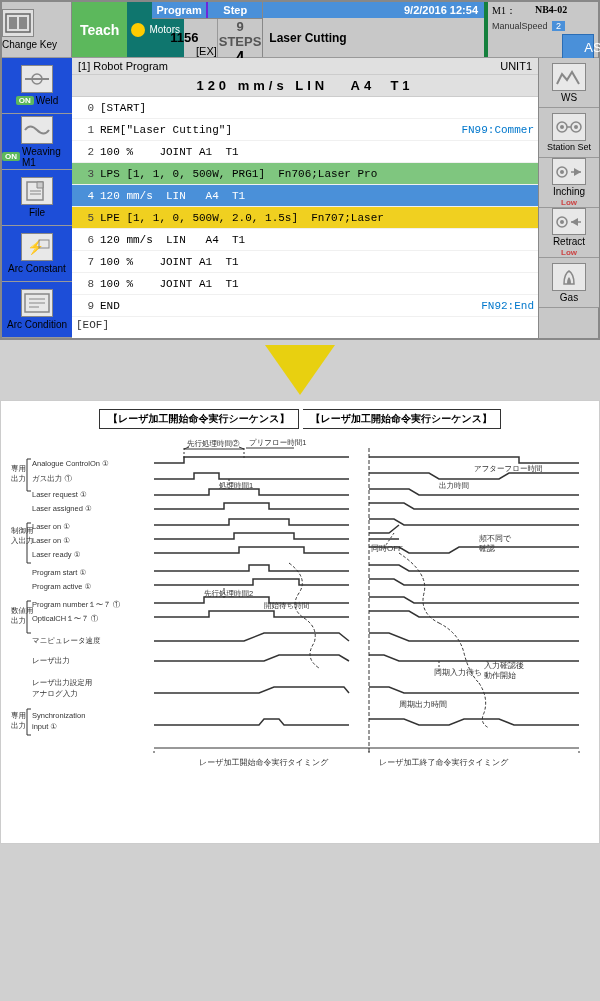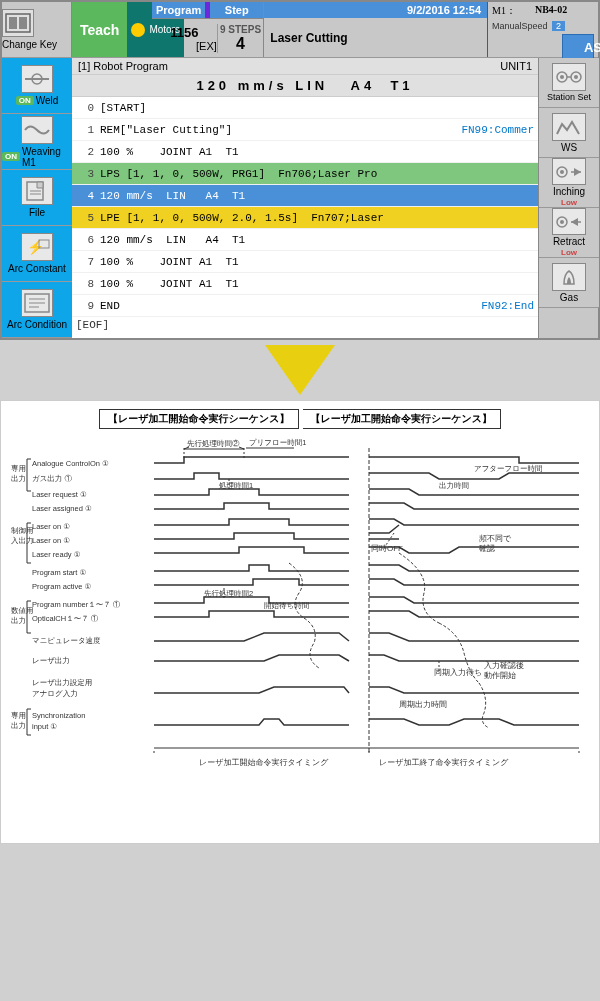--- a/index.html
+++ b/index.html
@@ -98,21 +98,21 @@
       border-bottom: 1px solid #888;
     }
     .prog-label, .step-label {
       flex: 1;
       background: #4a90d9;
       color: white;
       text-align: center;
       font-size: 11px;
       font-weight: bold;
       padding: 2px;
-      border-right: 5px solid #6d28d9;
+      border-right: 2px solid #6d28d9;
     }
     .step-label { border-right: none; }
     .prog-step-values {
       display: flex;
       flex: 1;
       align-items: center;
     }
     .prog-value {
       flex: 1;
       text-align: center;
@@ -130,21 +130,21 @@
       text-align: center;
       font-size: 16px;
       font-weight: bold;
       border-left: 1px solid #999;
     }
 
     .datetime-desc-block {
       display: flex;
       flex-direction: column;
       flex: 2;
-      border-right: 1px solid #15803d;
+      border-right: 4px solid #15803d;
     }
     .datetime {
       background: #4a90d9;
       color: white;
       font-size: 11px;
       font-weight: bold;
       padding: 2px 6px;
       text-align: right;
     }
     .desc-text {
@@ -175,21 +175,21 @@
       border-right: 1px solid #888;
     }
     .left-btn {
       width: 70px;
       height: 56px;
       display: flex;
       flex-direction: column;
       align-items: center;
       justify-content: center;
       border-bottom: 1px solid #999;
-      background: #0ea5e9;
+      background: #1d4ed8;
       font-size: 10px;
       gap: 2px;
       cursor: pointer;
     }
     .left-btn-icon {
       width: 32px;
       height: 28px;
       background: #e8e8e8;
       border: 1px solid #888;
       display: flex;
@@ -385,42 +385,42 @@
       <div class="prog-step-header">
         <div class="prog-label">Program</div>
         <div class="step-label">Step</div>
       </div>
       <div class="prog-step-values">
         <div class="prog-value">
           <span>1156</span>
           <span class="prog-sub">[EX]</span>
         </div>
         <div class="step-value">
-          <div style="font-size:10px; color:#555;">9 STEPS</div>
+          <div style="font-size:13px; color:#555;">9 STEPS</div>
           <span>4</span>
         </div>
       </div>
     </div>
 
     <div class="datetime-desc-block">
       <div class="datetime">9/2/2016  12:54</div>
       <div class="desc-text">Laser Cutting</div>
     </div>
 
     <div class="right-header-block">
       <div style="display:flex; padding:2px 4px; font-size:10px;font-family:Liberation Serif, serif;">
         <span>M1：</span>
         <span style="font-weight:bold;margin-left:19px;">NB4-02</span>
       </div>
       <div style="font-size:9px; padding:1px 4px; color:#333;">
         <span>ManualSpeed</span>
         <span style="background:#4a90d9; color:white; padding:0 4px; margin-left:2px;">2</span>
       </div>
       <div style="display:flex; justify-content:flex-end; padding-right:4px; margin-top:2px;">
-        <div style="background:#4a90d9; color:white; font-weight:bold; font-size:13px; width:15px; height:26px; display:flex; align-items:center; justify-content:center; border:1px solid #2a6db5;padding-left:30px;">AS</div>
+        <div style="background:#4a90d9; color:white; font-weight:normal; font-size:13px; width:15px; height:26px; display:flex; align-items:center; justify-content:center; border:1px solid #2a6db5;padding-left:30px;">AS</div>
       </div>
     </div>
   </div>
 
   <div class="main-content">
 
     <div class="left-sidebar">
 
       <div class="left-btn">
         <div style="display:flex; align-items:center; gap:2px;">
@@ -547,37 +547,37 @@
         </span>
       </div>
       <div class="eof-line">[EOF]</div>
     </div>
 
     <div class="right-sidebar">
 
       <div class="right-btn">
         <div class="right-btn-icon">
           <svg width="30" height="22" viewBox="0 0 30 22">
+            <polyline points="3,18 8,8 13,14 18,6 25,18" fill="none" stroke="#888" stroke-width="2"></polyline>
+          </svg>
+        </div>
+        <span>WS</span>
+      </div>
+
+      <div class="right-btn">
+        <div class="right-btn-icon">
+          <svg width="30" height="22" viewBox="0 0 30 22">
             <circle cx="8" cy="11" r="5" fill="none" stroke="#888" stroke-width="1.5"></circle>
             <circle cx="22" cy="11" r="5" fill="none" stroke="#888" stroke-width="1.5"></circle>
             <line x1="13" y1="11" x2="17" y2="11" stroke="#888" stroke-width="1.5"></line>
             <circle cx="8" cy="11" r="2" fill="#888"></circle>
             <circle cx="22" cy="11" r="2" fill="#888"></circle>
           </svg>
         </div>
         <span style="text-align:center; font-size:9px;">Station Set</span>
-      </div>
-
-      <div class="right-btn">
-        <div class="right-btn-icon">
-          <svg width="30" height="22" viewBox="0 0 30 22">
-            <polyline points="3,18 8,8 13,14 18,6 25,18" fill="none" stroke="#888" stroke-width="2"></polyline>
-          </svg>
-        </div>
-        <span>WS</span>
       </div>
 
       <div class="right-btn">
         <div class="right-btn-icon">
           <svg width="30" height="22" viewBox="0 0 30 22">
             <circle cx="8" cy="11" r="5" fill="none" stroke="#888" stroke-width="1.5"></circle>
             <line x1="17" y1="11" x2="27" y2="11" stroke="#888" stroke-width="1.5"></line>
             <circle cx="8" cy="11" r="2" fill="#888"></circle>
             <polygon points="20,7 27,11 20,15" fill="#888"></polygon>
           </svg>

